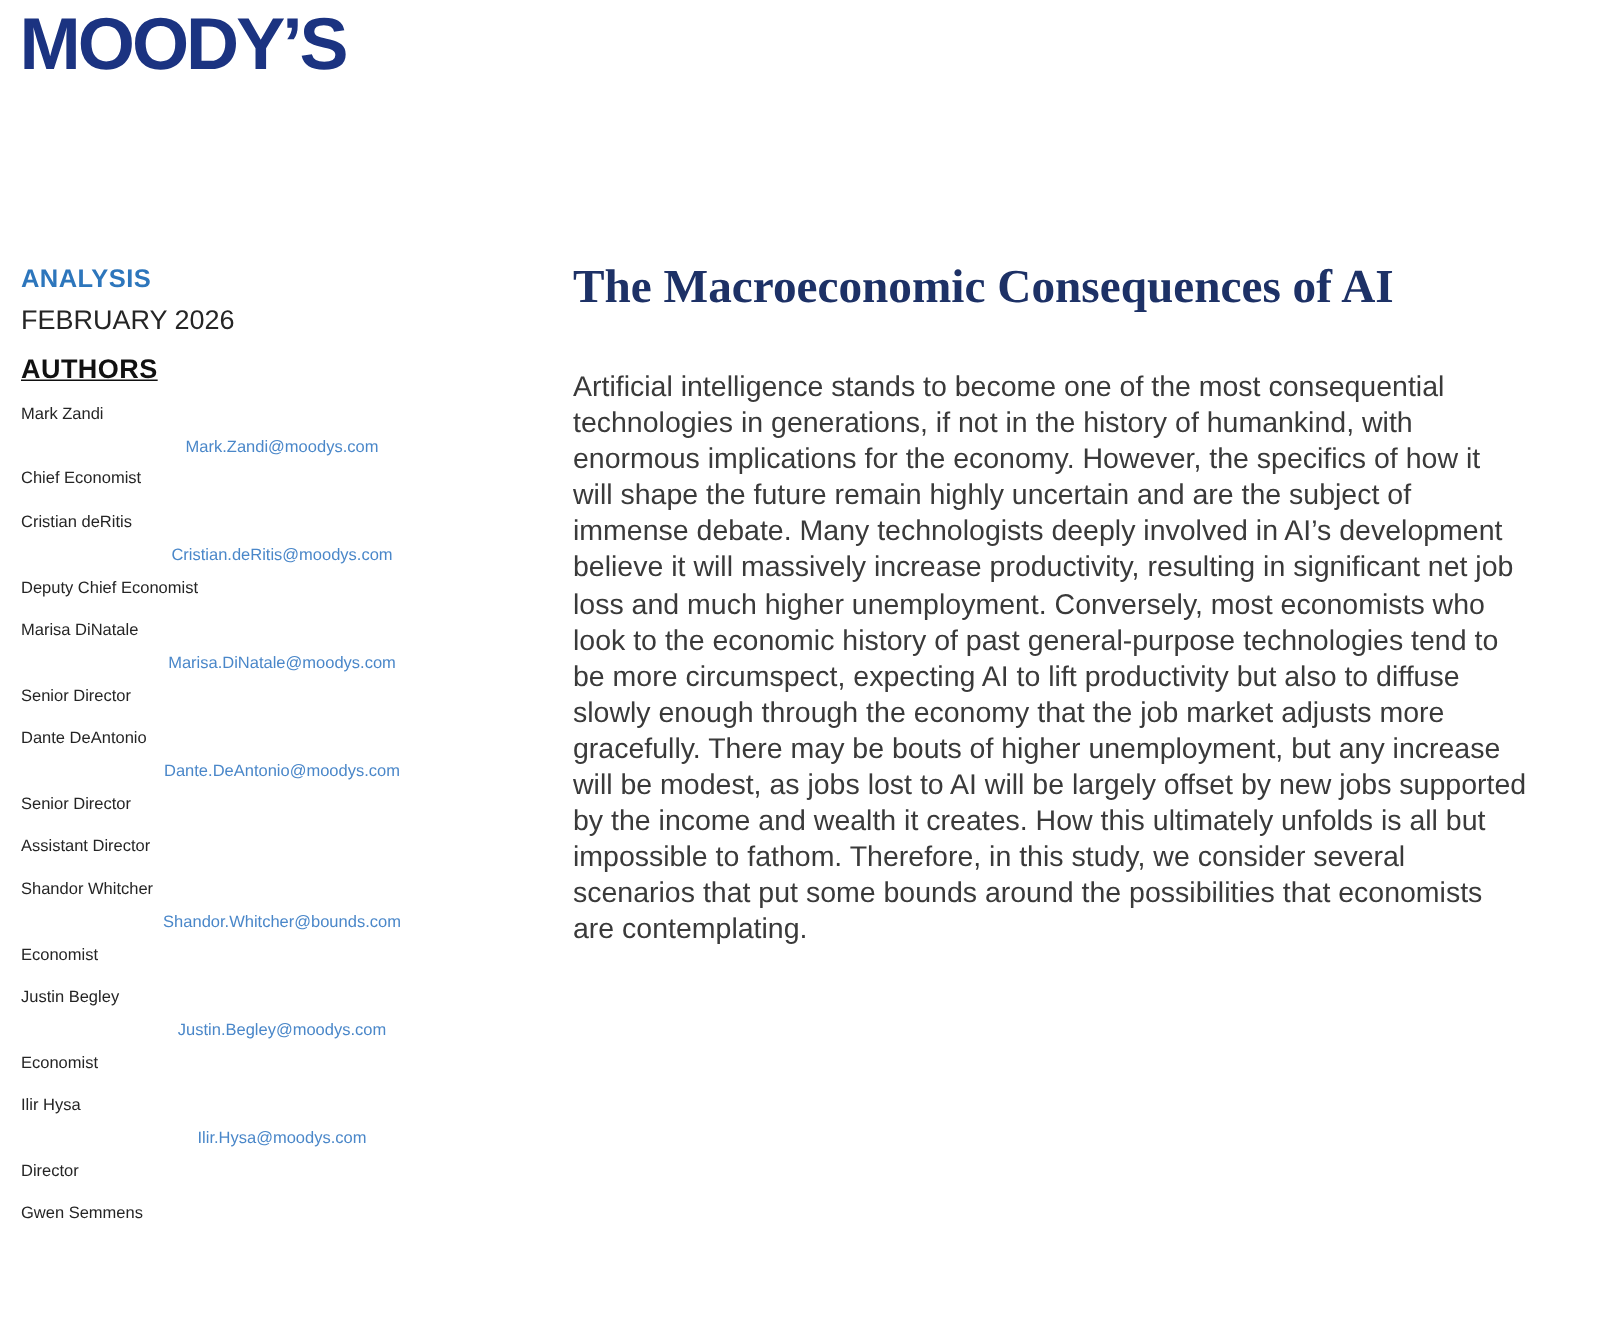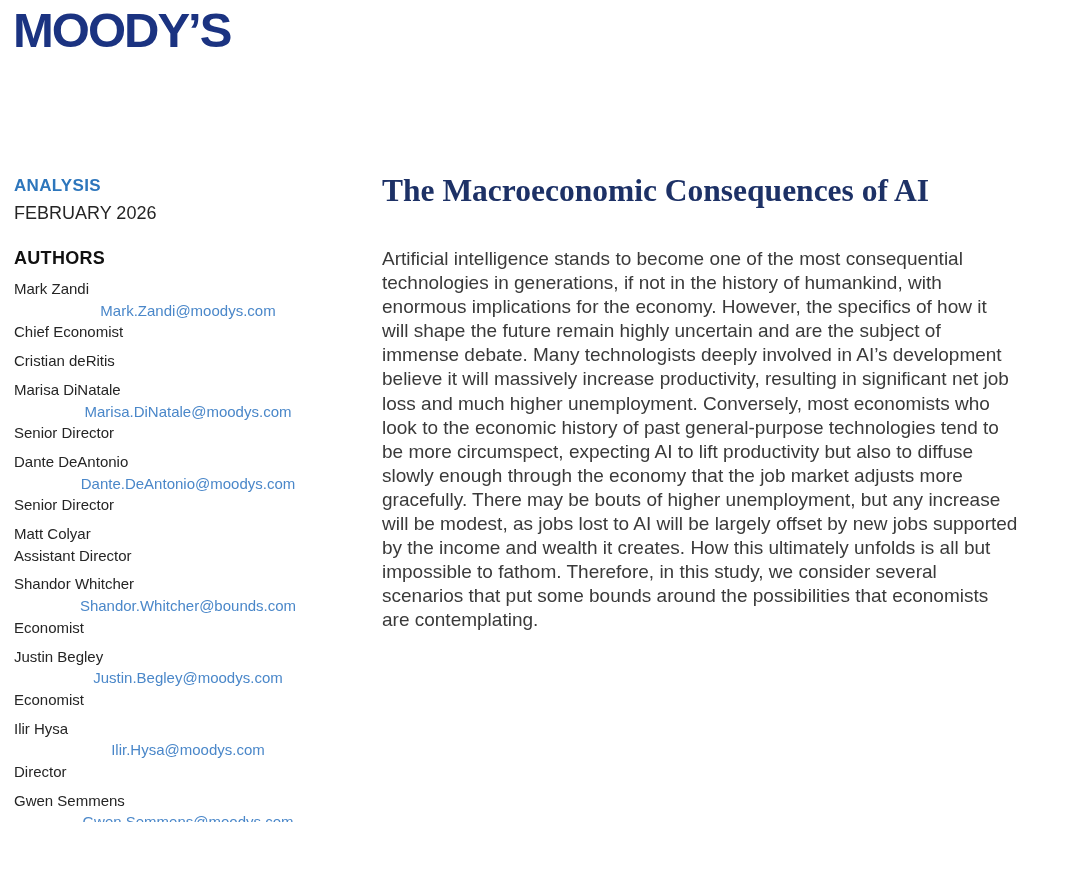--- a/index.html
+++ b/index.html
@@ -34,30 +34,31 @@
     font-size: 17px;
     font-weight: 800;
     letter-spacing: 0.3px;
   }
   .pub-date {
     margin-top: 7px;
     font-size: 18px;
     color: #252525;
   }
   .authors-heading {
-    margin-top: 24px;
+    margin-top: 12px;
     font-size: 18px;
     font-weight: 800;
     letter-spacing: 0.3px;
     color: #111111;
+    text-decoration: underline;
   }
   .authors-list { margin-top: 9px; }
   .author { margin-bottom: 7px; }
   .author div, .author a {
-    font-size: 15px;
+    font-size: 11px;
     line-height: 21.7px;
     color: #252525;
     display: block;
   }
   .author a.email {
     color: #4a87c9;
     text-decoration: none;
     cursor: pointer;
     text-align: center;
   }
@@ -115,36 +116,37 @@
     <div class="authors-heading">AUTHORS</div>
     <div class="authors-list">
     <div class="author">
       <div>Mark Zandi</div>
       <a class="email">Mark.Zandi@moodys.com</a>
       <div>Chief Economist</div>
     </div>
 
     <div class="author">
       <div>Cristian deRitis</div>
+      <a class="email">Cristian.deRitis@moodys.com</a>
+      <div>Deputy Chief Economist</div>
     </div>
 
     <div class="author">
       <div>Marisa DiNatale</div>
       <a class="email">Marisa.DiNatale@moodys.com</a>
       <div>Senior Director</div>
     </div>
 
     <div class="author">
       <div>Dante DeAntonio</div>
       <a class="email">Dante.DeAntonio@moodys.com</a>
       <div>Senior Director</div>
     </div>
 
     <div class="author">
-      <div>Matt Colyar</div>
       <div>Assistant Director</div>
     </div>
 
     <div class="author">
       <div>Shandor Whitcher</div>
       <a class="email">Shandor.Whitcher@bounds.com</a>
       <div>Economist</div>
     </div>
 
     <div class="author">

